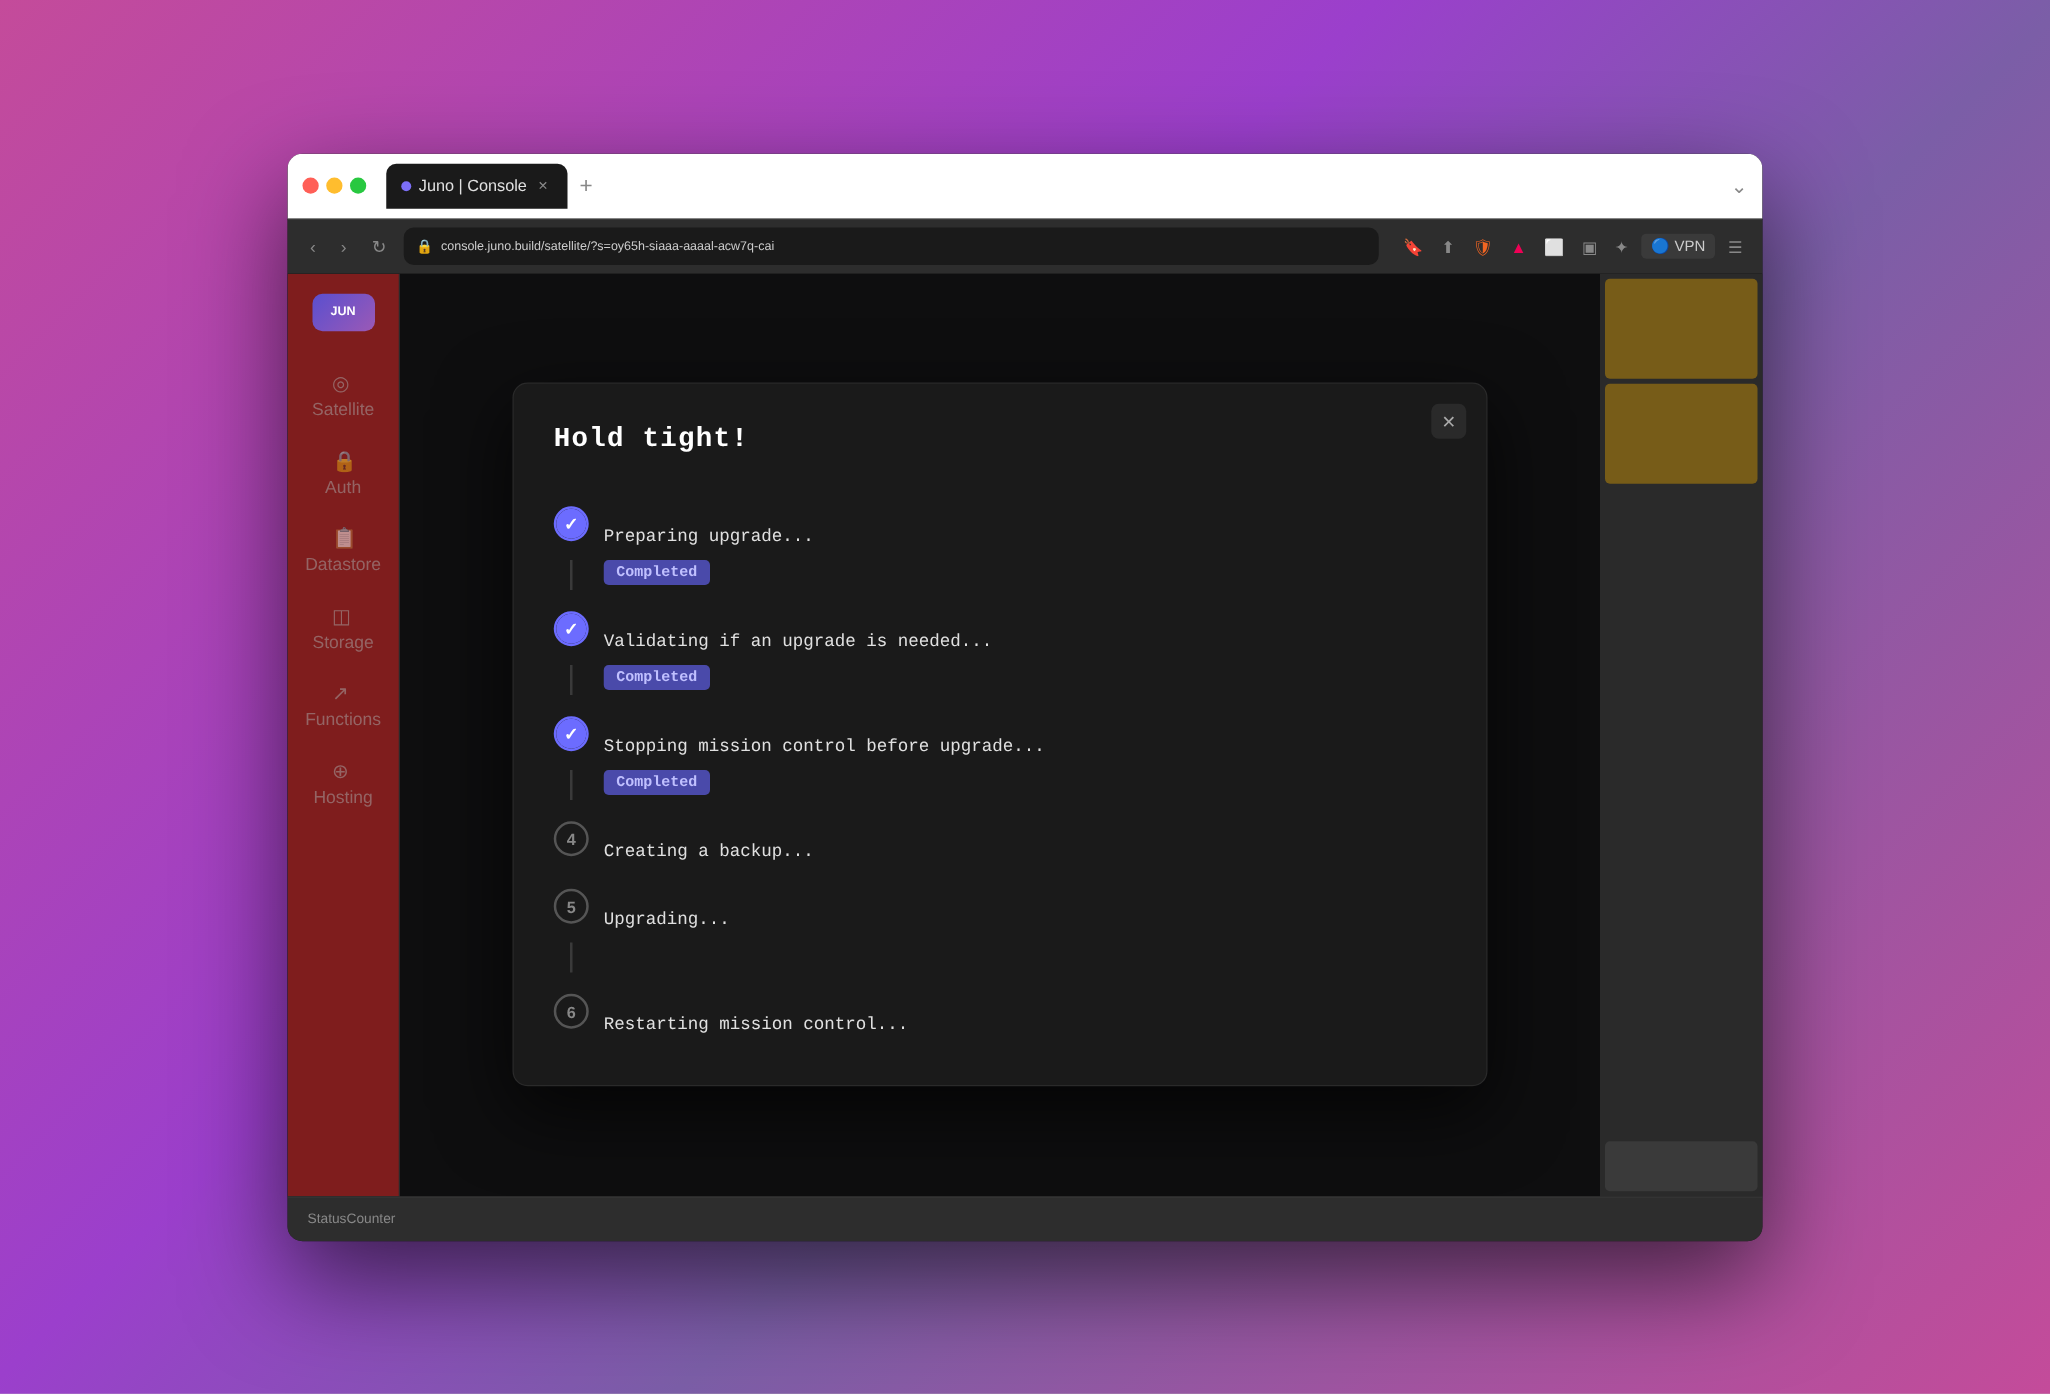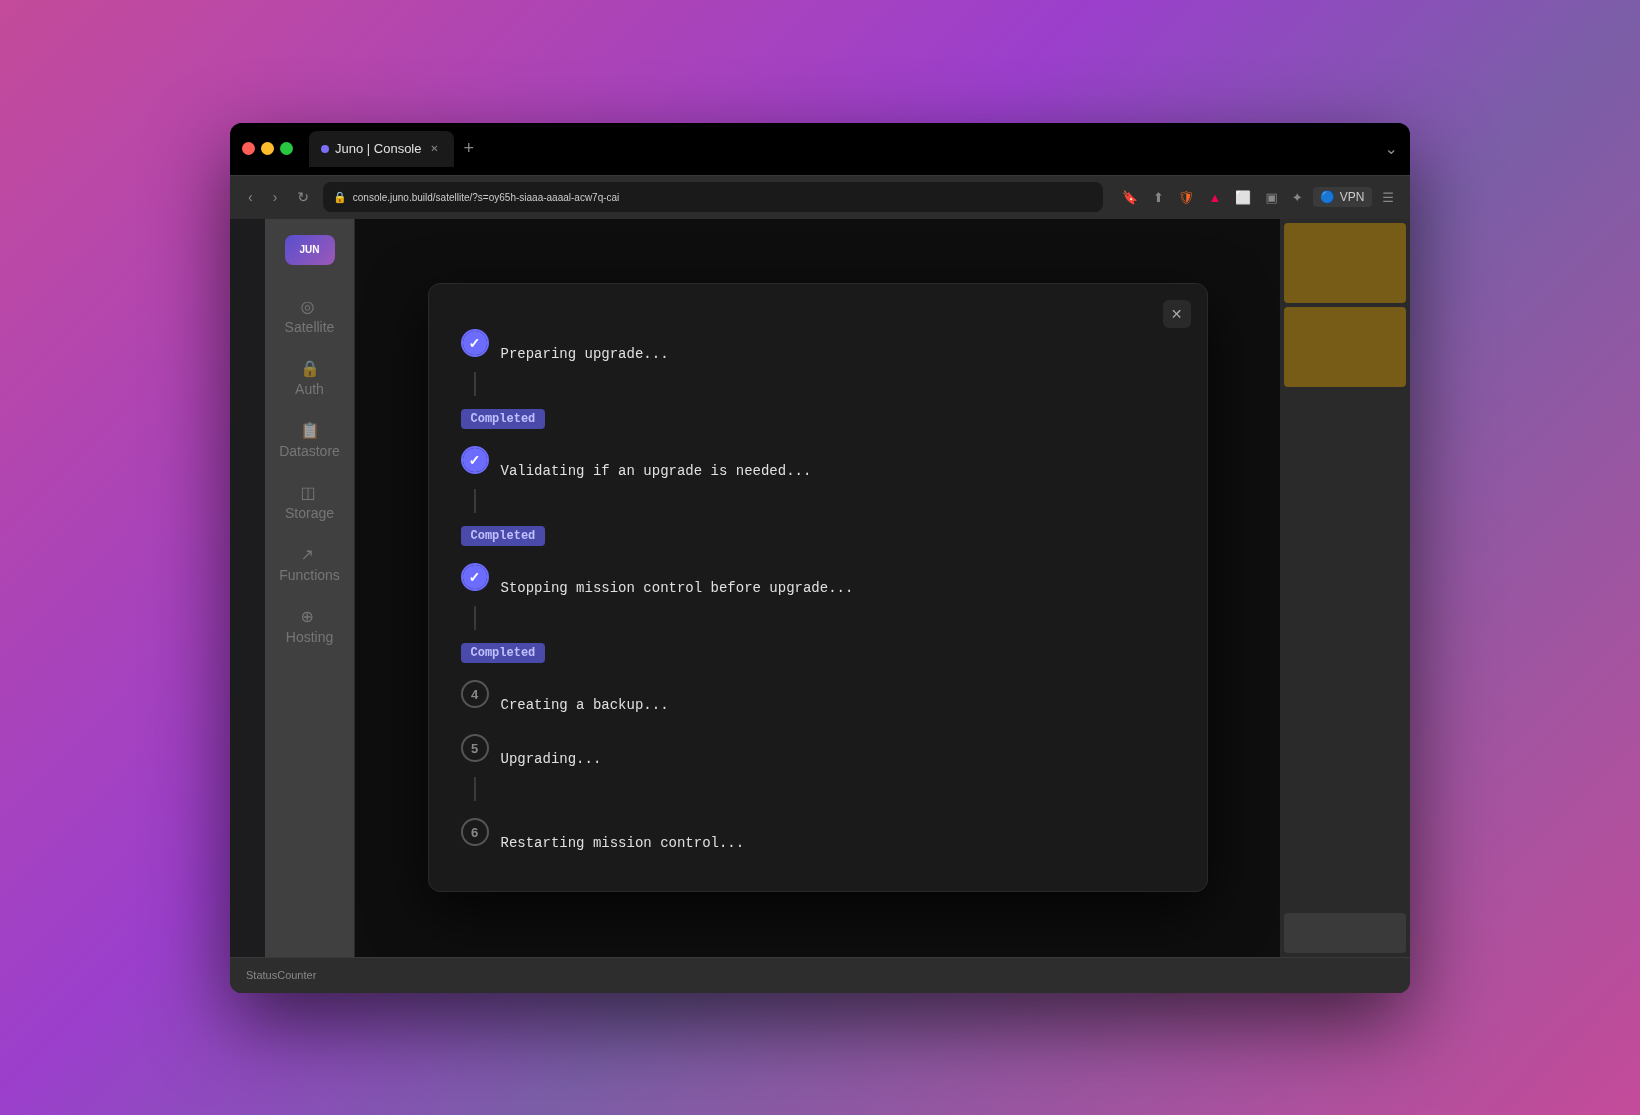--- a/index.html
+++ b/index.html
@@ -22,21 +22,21 @@
       background: #1a1a1a;
       border-radius: 12px;
       box-shadow: 0 30px 80px rgba(0,0,0,0.6);
       overflow: hidden;
       display: flex;
       flex-direction: column;
     }
 
     
     .title-bar {
-      background: #000000;
+      background: #ffffff;
       height: 52px;
       display: flex;
       align-items: center;
       padding: 0 12px;
       gap: 8px;
       flex-shrink: 0;
     }
 
     .traffic-lights {
       display: flex;
@@ -173,28 +173,27 @@
       flex: 1;
       background: #1c1c1e;
       position: relative;
       display: flex;
       overflow: hidden;
     }
 
     
     .sidebar {
       width: 90px;
-      background: #404040;
+      background: #7f1d1d;
       display: flex;
       flex-direction: column;
       padding: 16px 0;
       gap: 8px;
       border-right: 1px solid #2a2a2a;
       flex-shrink: 0;
-      margin-left: 35px;
     }
 
     .sidebar-logo {
       width: 50px;
       height: 30px;
       background: linear-gradient(135deg, #5a4fcf, #9b59b6);
       border-radius: 8px;
       margin: 0 auto 16px;
       display: flex;
       align-items: center;
@@ -368,21 +367,20 @@
       font-family: 'Courier New', Courier, monospace;
       font-size: 14px;
       color: #e0e0e0;
       margin-top: 22px;
     }
 
     .step-connector {
       display: flex;
       gap: 12px;
       padding: 2px 0 4px;
-      flex-direction: column;
     }
 
     .step-connector-line {
       width: 28px;
       display: flex;
       justify-content: center;
       flex-shrink: 0;
     }
 
     .step-connector-line-inner {
@@ -512,20 +510,21 @@
     </div>
 
     <div class="main-content">
 
       <div class="modal-overlay">
         <div class="modal">
           <button class="modal-close">
             <span>✕</span>
           </button>
 
+          <h2 class="modal-title">Hold tight!</h2>
 
           <div class="steps-list">
 
             <div class="step-item">
               <div class="step-header">
                 <div class="step-icon completed">
                   <div class="checkmark">✓</div>
                 </div>
                 <span class="step-label">Preparing upgrade...</span>
               </div>

